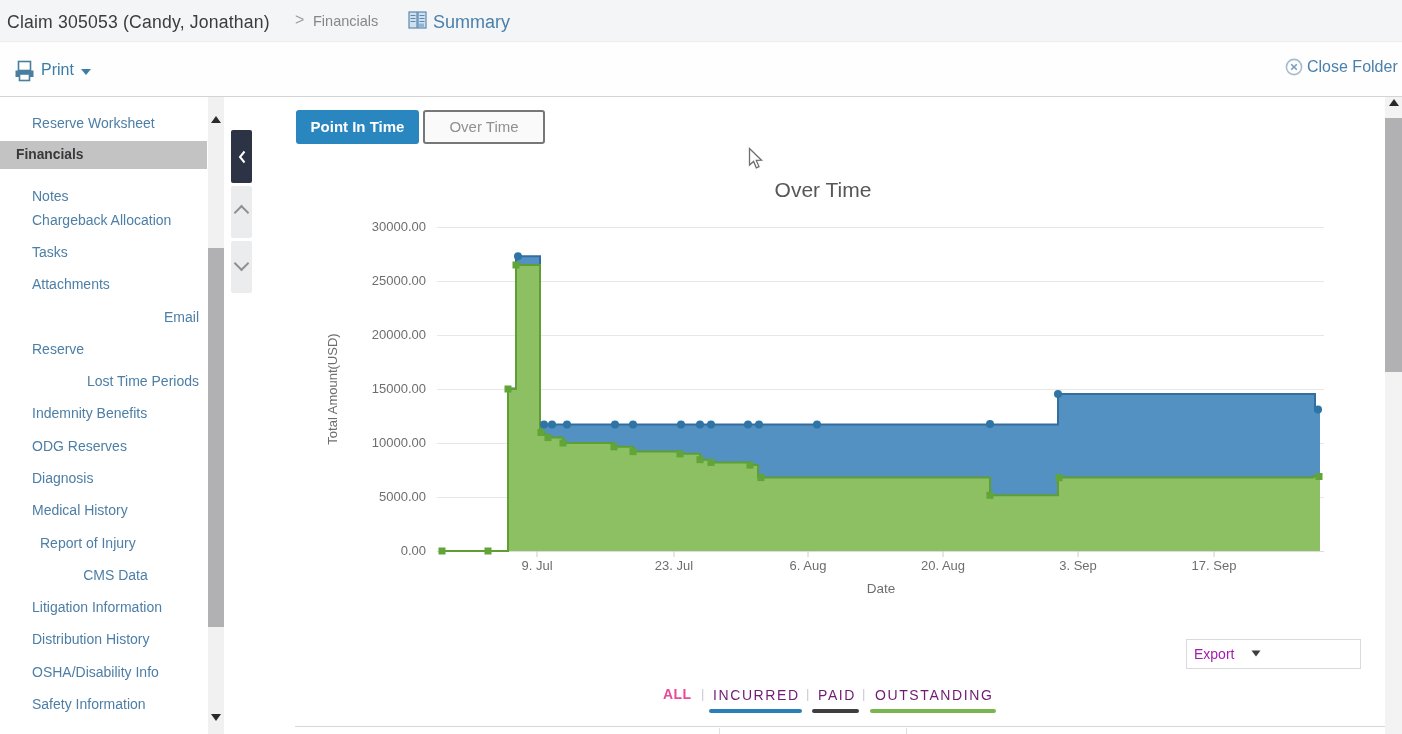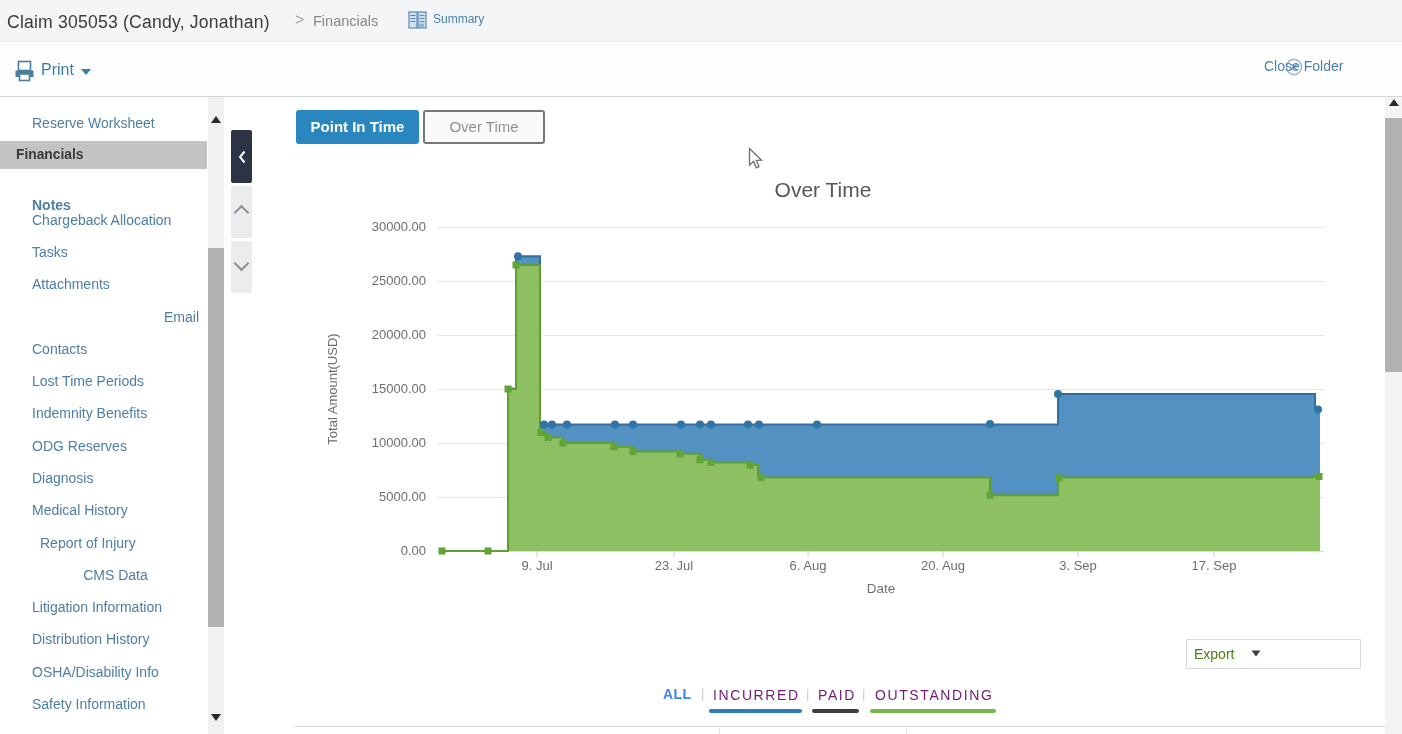--- a/index.html
+++ b/index.html
@@ -3,44 +3,44 @@
 <meta charset="utf-8">
 <style>
   html,body{margin:0;padding:0;}
   body{width:1402px;height:734px;overflow:hidden;background:#ffffff;
        font-family:"Liberation Sans", sans-serif;-webkit-font-smoothing:antialiased;}
   .abs{position:absolute;}
   .topbar{left:0;top:0;width:1402px;height:41px;background:#f4f5f6;border-bottom:1px solid #ededef;}
   .crumb-main{left:7px;top:12px;font-size:17.6px;font-weight:normal;color:#3b3c3e;letter-spacing:.2px;}
   .crumb-sep{left:295px;top:11px;font-size:16px;color:#9a9da1;}
   .crumb-sub{left:313px;top:13px;font-size:14.5px;color:#85878a;}
-  .summary-txt{left:433px;top:12px;font-size:12px;color:#4b80ab;}
+  .summary-txt{left:433px;top:12px;font-size:18px;color:#4b80ab;}
   .printrow{left:0;top:42px;width:1402px;height:54px;background:#fefefe;border-bottom:1px solid #d2d4d7;}
   .print-txt{left:41px;top:61px;font-size:16px;color:#3a7da6;}
-  .close-txt{left:1264px;top:58px;font-size:14px;color:#4b80ab;}
+  .close-txt{left:1307px;top:58px;font-size:16px;color:#4b80ab;}
   
   .menu-item{left:0;width:183px;height:32px;color:#4d7ea6;font-size:14px;line-height:32px;padding-left:16px;box-sizing:border-box;margin-left:16px;}
   .menu-sel{left:0;top:141px;width:207px;height:28px;background:#c3c3c3;}
   .menu-sel-txt{left:16px;top:147px;font-size:13.8px;font-weight:bold;color:#38393b;}
   .sb-track{left:208px;top:97px;width:16px;height:637px;background:#f1f1f2;}
   .sb-thumb{left:208px;top:248px;width:16px;height:379px;background:#b1b1b3;}
   .tri-up{width:0;height:0;border-left:5px solid transparent;border-right:5px solid transparent;border-bottom:7px solid #2a2a2a;}
   .tri-dn{width:0;height:0;border-left:5px solid transparent;border-right:5px solid transparent;border-top:7px solid #2a2a2a;}
   .collapse-btn{left:231px;top:130px;width:21px;height:53px;background:#2c3345;border-radius:2px;color:#fff;
                 text-align:center;line-height:0;}
   .chev-btn{left:231px;width:21px;height:52px;background:#ebecee;border-radius:2px;}
   .chev{position:absolute;left:5px;width:9px;height:9px;border-style:solid;border-color:#8f9094;}
   
   .tab-a{left:296px;top:110px;width:123px;height:34px;background:#2a86bf;border-radius:3px;color:#fff;
          font-size:15px;font-weight:bold;text-align:center;line-height:34px;}
   .tab-b{left:423px;top:110px;width:122px;height:34px;background:#fafafa;border:2px solid #767779;border-radius:3px;
          color:#8f9092;font-size:15px;text-align:center;line-height:30px;box-sizing:border-box;}
   
   .export{left:1186px;top:639px;width:175px;height:30px;background:#fff;border:1px solid #d9dadc;box-sizing:border-box;}
-  .export-txt{left:1194px;top:646px;font-size:14px;color:#4d7c0f;}
+  .export-txt{left:1194px;top:646px;font-size:14px;color:#a21caf;}
   
   .lg{top:687px;font-size:14px;color:#701a75;letter-spacing:1.6px;}
   .lg-sep{top:686px;font-size:13px;color:#c9cccf;}
   .lg-bar{top:709px;height:4px;border-radius:2px;}
   .hr-bottom{left:295px;top:726px;width:1090px;height:1px;background:#d7d7d9;}
   .rsb-track{left:1385px;top:97px;width:17px;height:637px;background:#f3f3f4;}
   .rsb-thumb{left:1385px;top:118px;width:17px;height:254px;background:#b1b1b3;}
 </style>
 </head>
 <body>
@@ -66,27 +66,27 @@
     <path d="M1 1 L11 1 L6 7 Z" fill="#3a7da6"></path>
   </svg>
 <svg class="abs" style="left:1285px;top:58px" width="18" height="18" viewBox="0 0 18 18">
   <circle cx="9" cy="9" r="7.6" fill="none" stroke="#a5bdd2" stroke-width="1.6"></circle>
   <path d="M6.2 6.2 L11.8 11.8 M11.8 6.2 L6.2 11.8" stroke="#7d9cb8" stroke-width="1.6"></path>
 </svg>
 <div class="abs close-txt">Close Folder</div>
 
 <div id="menu">
     <div class="abs menu-item" style="top: 107px;">Reserve Worksheet</div>
-    <div class="abs menu-item" style="top: 189px; font-weight: bold;">Notes</div>
+    <div class="abs menu-item" style="top: 180px;">Notes</div>
     <div class="abs menu-item" style="top: 203.8px;">Chargeback Allocation</div>
     <div class="abs menu-item" style="top: 236px;">Tasks</div>
     <div class="abs menu-item" style="top: 268.3px;">Attachments</div>
     <div class="abs menu-item" style="top: 300.6px; text-align: right;">Email</div>
-    <div class="abs menu-item" style="top: 332.9px;">Contacts</div>
-    <div class="abs menu-item" style="top: 365.2px;">Lost Time Periods</div>
+    <div class="abs menu-item" style="top: 332.9px;">Reserve</div>
+    <div class="abs menu-item" style="top: 365.2px; text-align: right;">Lost Time Periods</div>
     <div class="abs menu-item" style="top: 397.4px;">Indemnity Benefits</div>
     <div class="abs menu-item" style="top: 429.7px;">ODG Reserves</div>
     <div class="abs menu-item" style="top: 462px;">Diagnosis</div>
     <div class="abs menu-item" style="top: 494.3px;">Medical History</div>
     <div class="abs menu-item" style="top: 526.6px; padding-left: 24px;">Report of Injury</div>
     <div class="abs menu-item" style="top: 558.8px; text-align: center;">CMS Data</div>
     <div class="abs menu-item" style="top: 591px;">Litigation Information</div>
     <div class="abs menu-item" style="top: 623.4px;">Distribution History</div>
     <div class="abs menu-item" style="top: 655.7px;">OSHA/Disability Info</div>
     <div class="abs menu-item" style="top: 688px;">Safety Information</div>
@@ -186,21 +186,21 @@
 <svg class="abs" style="left:748px;top:147px" width="17" height="23" viewBox="0 0 17 23">
   <path d="M1.5 1.5 L1.5 18 L5.6 14.4 L8.3 20.8 L11 19.6 L8.3 13.4 L13.5 13.2 Z" fill="#fdfdfd" stroke="#6f6f6f" stroke-width="1.3"></path>
 </svg>
 
 <div class="abs export"></div>
 <div class="abs export-txt">Export</div>
 <svg class="abs" style="left:1251px;top:650px" width="10" height="7">
     <path d="M0.5 0.5 L9.5 0.5 L5 6.5 Z" fill="#3c3c3c"></path>
   </svg>
 
-<div class="abs lg" style="left:663px;top:686px;color:#3b82f6;font-weight:bold;letter-spacing:.4px">ALL</div>
+<div class="abs lg" style="left:663px;top:686px;color:#ec4899;font-weight:bold;letter-spacing:.4px">ALL</div>
 <div class="abs lg-sep" style="left:701px">|</div>
 <div class="abs lg" style="left:713px">INCURRED</div>
 <div class="abs lg-bar" style="left:709px;width:93px;background:#2b7fb9"></div>
 <div class="abs lg-sep" style="left:806px">|</div>
 <div class="abs lg" style="left:818px">PAID</div>
 <div class="abs lg-bar" style="left:812px;width:47px;background:#3f3f41"></div>
 <div class="abs lg-sep" style="left:862px">|</div>
 <div class="abs lg" style="left:875px">OUTSTANDING</div>
 <div class="abs lg-bar" style="left:870px;width:126px;background:#79b64d"></div>
 

